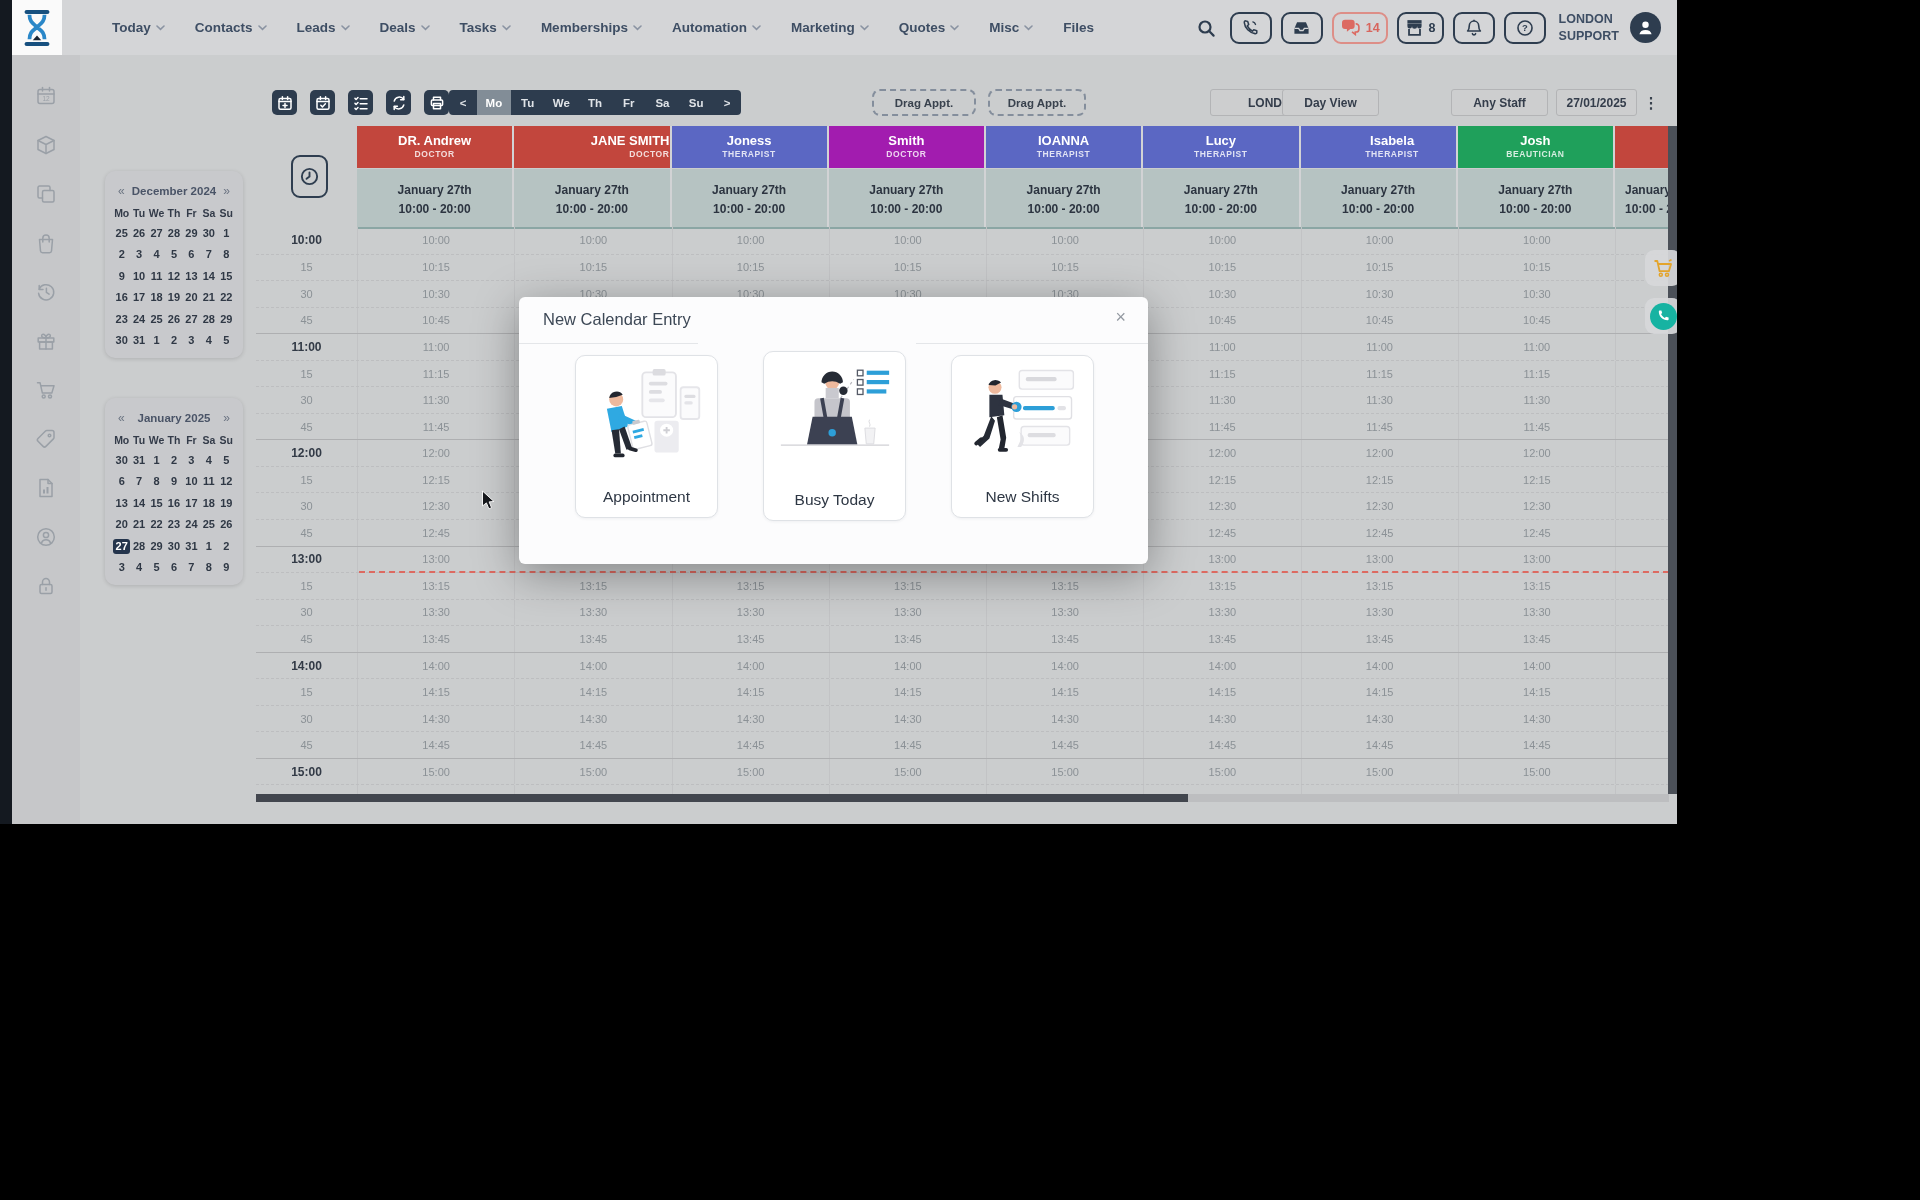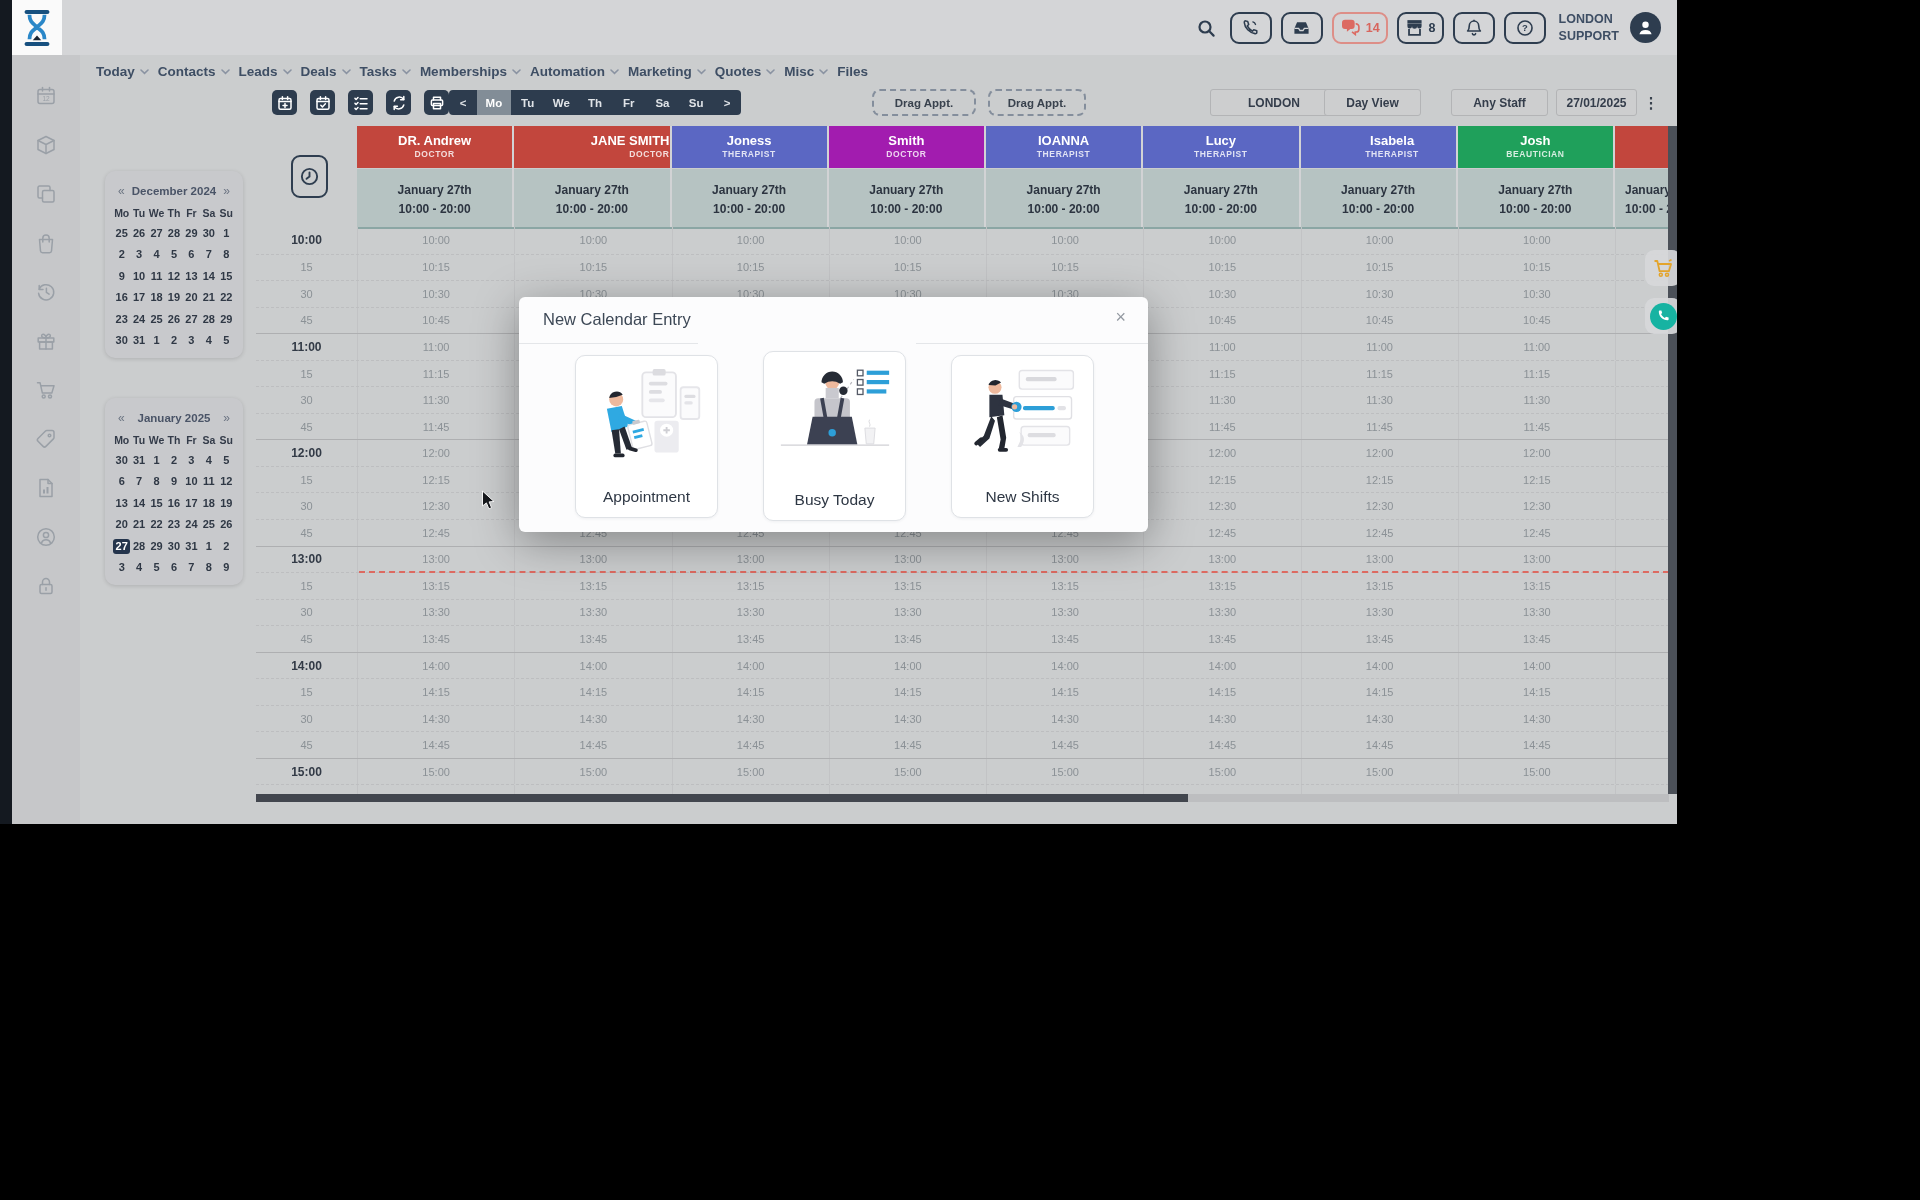--- a/index.html
+++ b/index.html
@@ -3,21 +3,21 @@
 <meta charset="utf-8">
 <style>
   html,body{margin:0;padding:0;background:#000;width:1920px;height:1200px;position:relative;
     font-family:"Liberation Sans",sans-serif;-webkit-font-smoothing:antialiased;}
   #app{position:absolute;left:0;top:0;width:1677px;height:824px;background:#cbcdce;overflow:hidden;}
   .c{display:flex;align-items:center;justify-content:center;}
   
   .topbar{position:absolute;left:0;top:0;width:1677px;height:55px;background:#d4d5d7;}
   .rail{position:absolute;left:0;top:0;width:12px;height:824px;background:#141920;z-index:6;}
   .logo-box{position:absolute;left:12px;top:0;width:50px;height:55px;background:#fafafa;z-index:7;}
-  .nav{position:absolute;left:96px;top:0;height:55px;display:flex;gap:9px;align-items:center;margin-top:44px;}
+  .nav{position:absolute;left:112px;top:0;height:55px;display:flex;gap:30px;align-items:center;}
   .nav-item{font-size:13.5px;color:#3e4e64;font-weight:700;display:flex;align-items:center;gap:5px;cursor:pointer;white-space:nowrap;}
   .actions{position:absolute;right:16px;top:0;height:55px;display:flex;align-items:center;gap:9px;}
   .icon-box{height:32px;min-width:42px;border:2px solid #2e3d4f;border-radius:9px;display:flex;align-items:center;justify-content:center;gap:5px;padding:0 6px;box-sizing:border-box;background:transparent;}
   .icon-box .badge{font-size:12.5px;font-weight:700;color:#2e3d4f;}
   .icon-box.alert{border-color:#dd8e87;}
   .icon-box.alert .badge{color:#d8655d;}
   .user-name{font-size:12.5px;font-weight:700;color:#3e4e64;line-height:1.3;margin:0 2px 0 4px;}
   .avatar{width:31px;height:31px;border-radius:50%;background:#2e3d4f;}
   .icn{display:inline-flex;align-items:center;justify-content:center;}
   
@@ -69,21 +69,21 @@
   .nowline{position:absolute;left:103px;right:0;top:344px;border-top:2px dashed #dd6a61;pointer-events:none;}
   
   .vscroll{position:absolute;left:1668px;top:126px;width:9px;height:668px;background:#4b5058;cursor:pointer;}
   .hscroll{position:absolute;left:256px;top:794px;width:1413px;height:8px;background:#bdbec0;cursor:pointer;}
   .hthumb{width:932px;height:100%;background:#42464e;}
   .float-btn{position:absolute;left:1645px;width:36px;height:36px;background:rgba(214,215,217,.93);border-radius:9px;z-index:8;cursor:pointer;}
   #float-0{top:250px;}
   #float-1{top:298px;}
   .teal-circle{width:27px;height:27px;border-radius:50%;background:#17b3a2;}
   
-  .modal{position:absolute;left:519px;top:297px;width:629px;height:235px;background:#fcfcfd;border-radius:6px;
+  .modal{position:absolute;left:519px;top:297px;width:629px;height:267px;background:#fcfcfd;border-radius:6px;
     box-shadow:0 10px 45px rgba(0,0,0,.35);z-index:10;}
   .m-title{position:absolute;left:24px;top:13px;font-size:16.5px;color:#3d4856;}
   .m-close{position:absolute;right:22px;top:11px;font-size:18px;color:#949aa2;cursor:pointer;line-height:1;}
   .m-div{position:absolute;top:46px;border-top:1px solid #e4e6e9;}
   .m-div.l{left:0;width:179px;}
   .m-div.r{left:397px;right:0;}
   .m-cards{position:absolute;left:56px;top:58px;display:flex;gap:45px;}
   .m-card{width:141px;height:161px;background:#fff;border:1px solid #dfe2e6;border-radius:10px;position:relative;cursor:pointer;box-shadow:0 1px 3px rgba(40,50,70,.06);}
   .m-card.mid{margin-top:-4px;height:168px;}
   .m-card-label{position:absolute;bottom:11px;left:0;width:100%;text-align:center;font-size:15.5px;color:#2e3744;}
@@ -549,21 +549,21 @@
       <span class="daytab c">Sa</span>
       <span class="daytab c">Su</span>
       <span class="daytab c" style="flex: 0 0 28px;">&gt;</span>
     </div>
   <div id="dragbtns">
       <div class="drag-btn c" style="left: 872px; width: 104px;">Drag Appt.</div>
       <div class="drag-btn c" style="left: 988px; width: 98px;">Drag Appt.</div>
     </div>
   <div id="filters">
       <div class="filter-box c" style="left: 1210px; width: 128px;">LONDON</div>
-      <div class="filter-box c" style="left: 1324px; width: 97px;">Day View</div>
+      <div class="filter-box c" style="left: 1282px; width: 97px;">Day View</div>
       <div class="filter-box c" style="left: 1451px; width: 97px;">Any Staff</div>
       <div class="filter-box c" style="left: 1556px; width: 81px;">27/01/2025</div>
     </div>
   <div class="kebab c">⋮</div>
 
   <div class="clock-box c">
     <span class="icn">
       <svg width="21" height="21" viewBox="0 0 22 22">
           <circle cx="11" cy="11" r="8" fill="none" stroke="#2e3d4f" stroke-width="2"></circle>
           <path d="M11 6.8 V11 L7.9 13.4" fill="none" stroke="#2e3d4f" stroke-width="2" stroke-linecap="round"></path>

